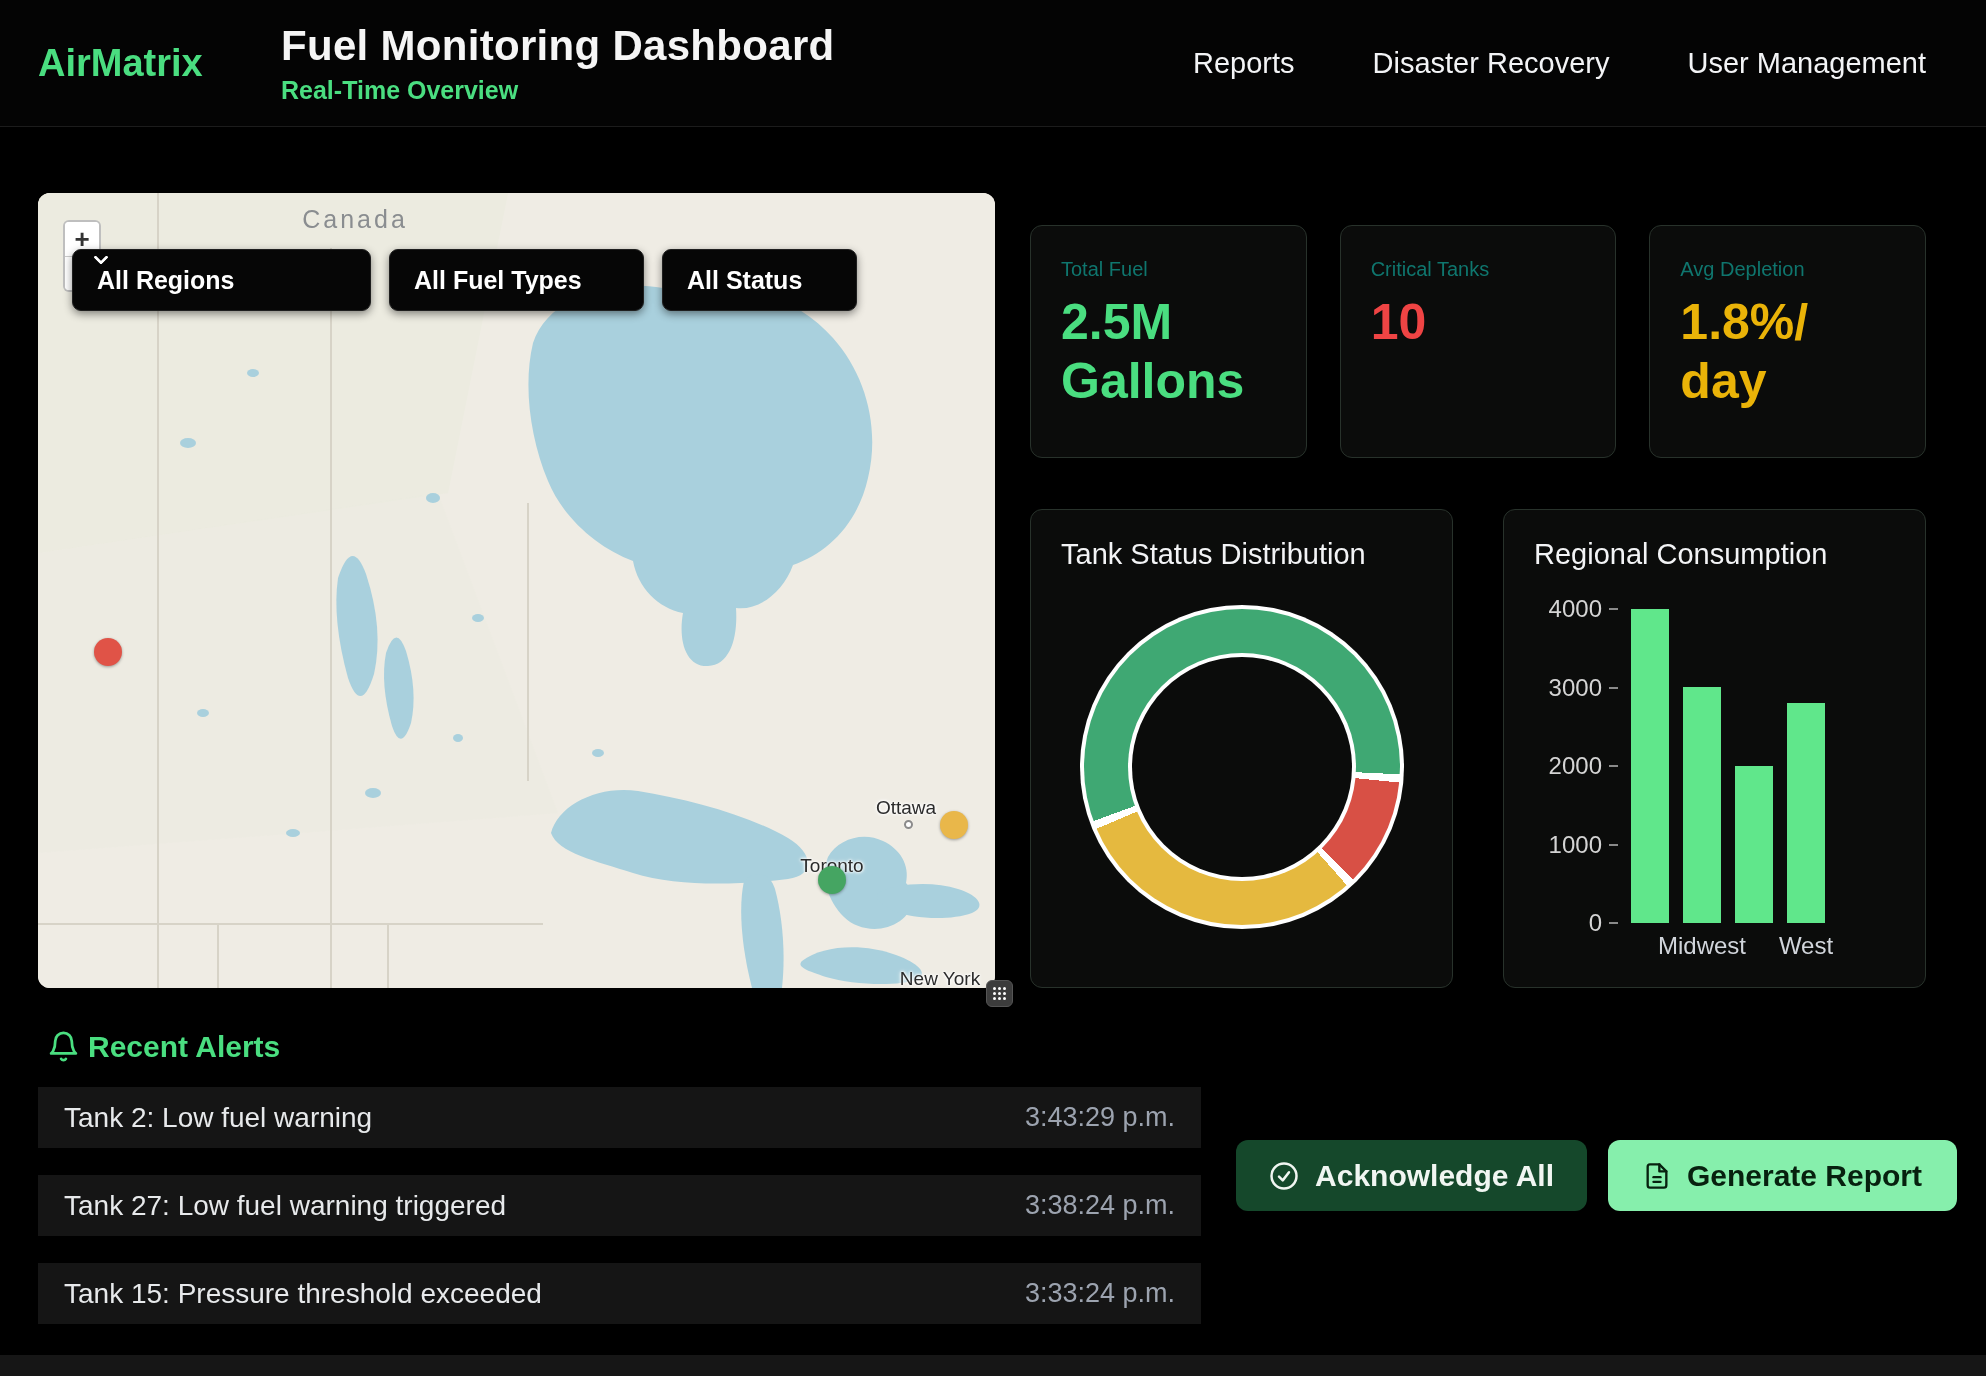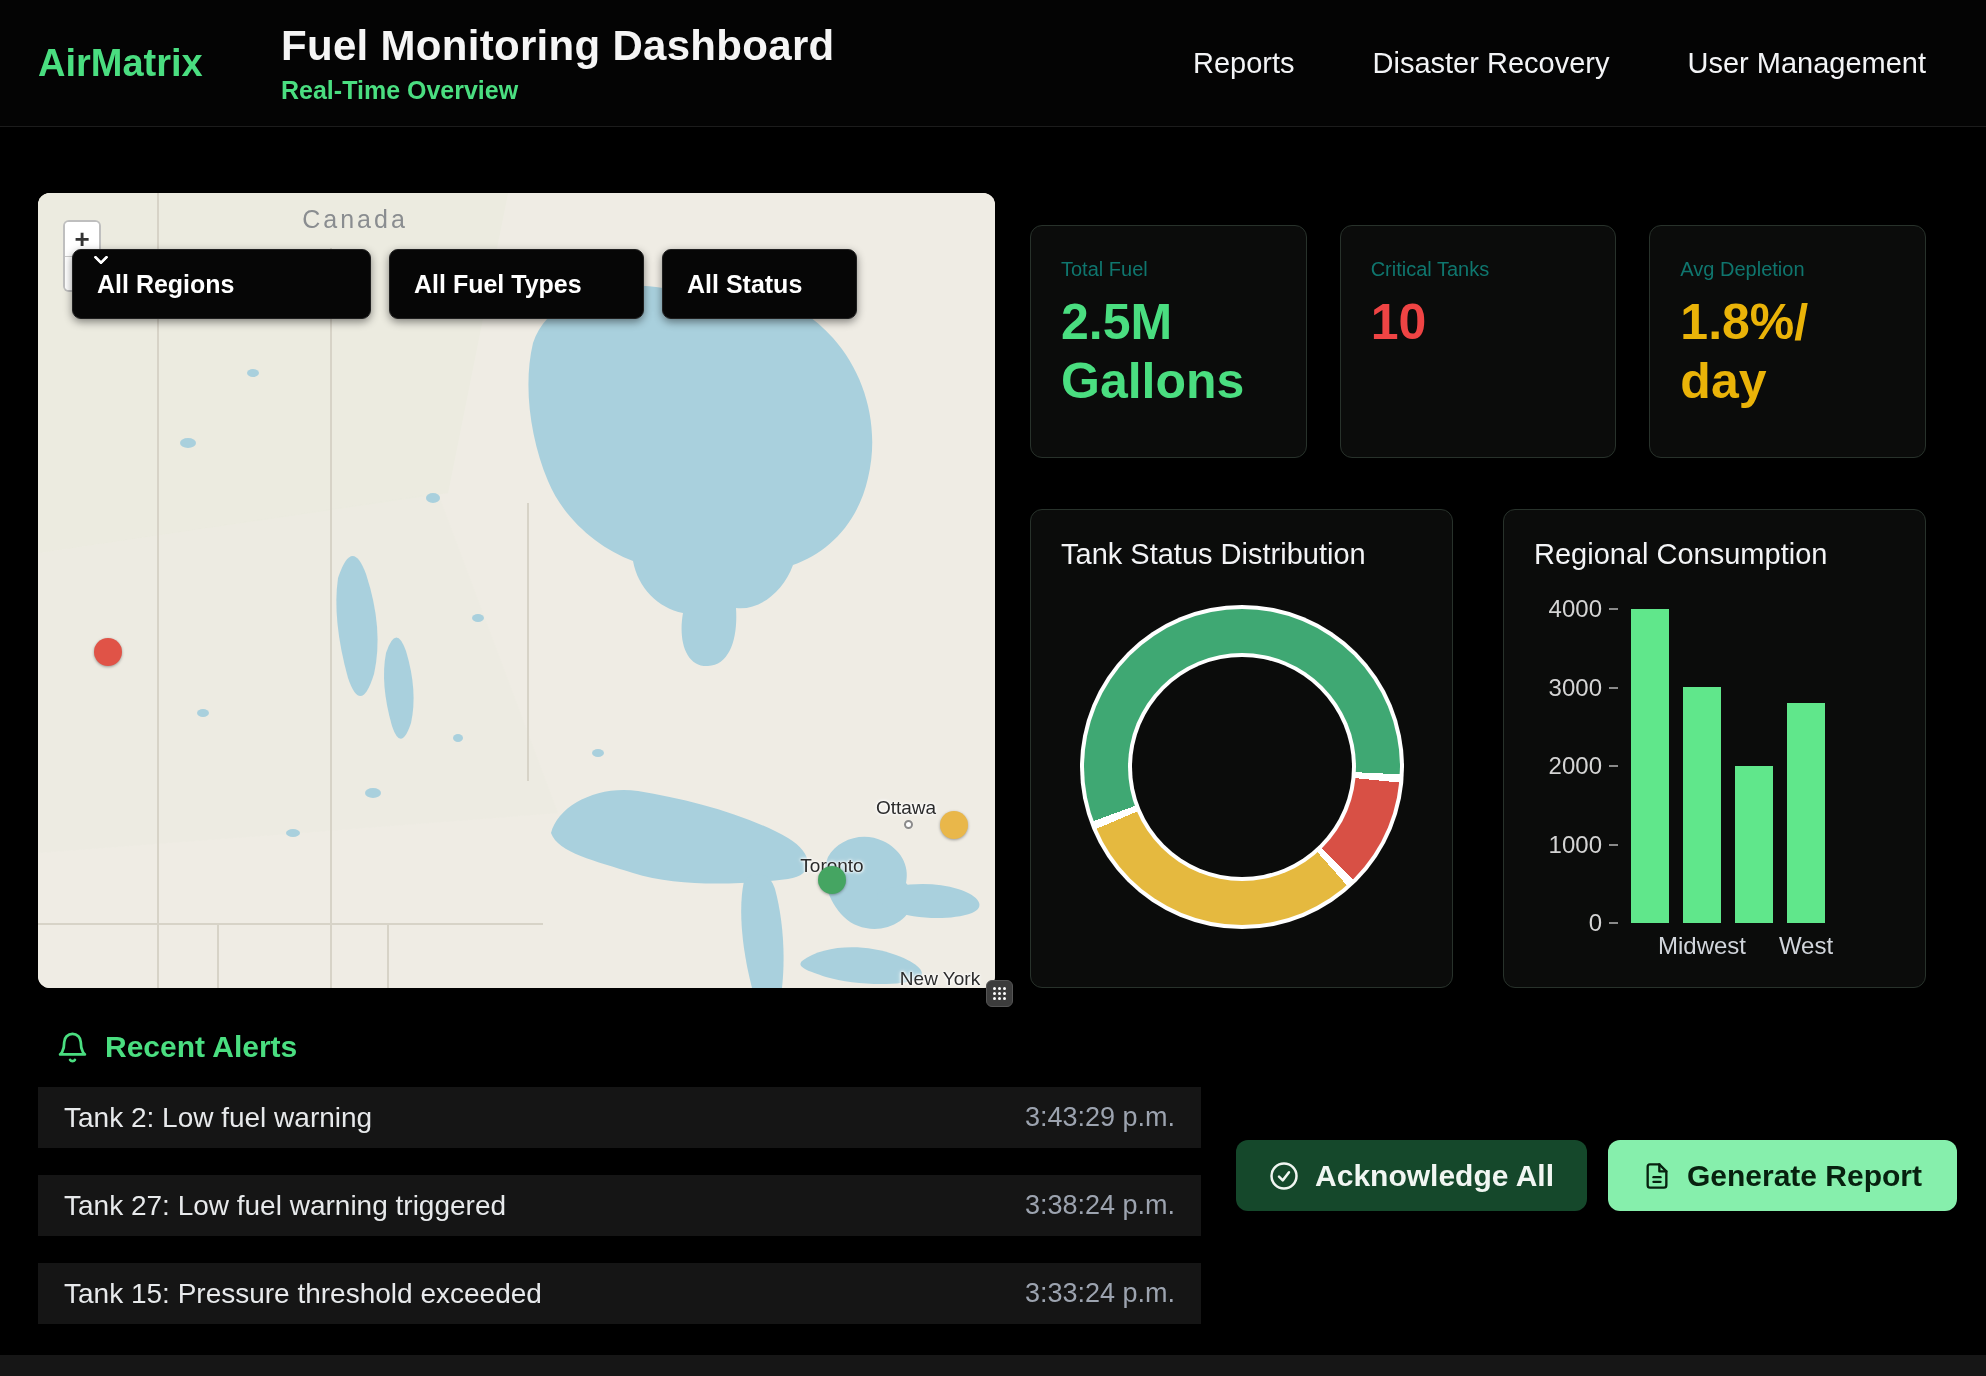--- a/index.html
+++ b/index.html
@@ -42,21 +42,21 @@
     transform:translate(-50%,-50%); z-index:4; box-shadow:0 1px 3px rgba(0,0,0,.35); cursor:pointer; }
   .zoom-ctl {
     position:absolute; left:25px; top:27px; z-index:5; width:38px;
     background:#fff; border:2px solid rgba(0,0,0,.25); border-radius:6px; overflow:hidden;
   }
   .zoom-btn { width:34px; height:34px; display:flex; align-items:center; justify-content:center;
     color:#333; font-size:26px; font-weight:bold; cursor:pointer; background:#fff; }
   .zoom-btn + .zoom-btn { border-top:1px solid #ccc; }
   .filter-row { position:absolute; left:34px; top:56px; z-index:6; display:flex; gap:18px; }
   .dropdown {
-    height:70px; background:#060606; border:1px solid #1f1f1f; border-radius:9px;
+    height:62px; background:#060606; border:1px solid #1f1f1f; border-radius:9px;
     display:inline-flex; align-items:center; justify-content:space-between;
     padding:0 20px 0 24px; color:#fff; font-size:25px; font-weight:bold;
     box-shadow:0 3px 8px rgba(0,0,0,.45); cursor:pointer; white-space:nowrap;
   }
   .dropdown:nth-child(1){ width:299px; }
   .dropdown:nth-child(2){ width:255px; }
   .dropdown:nth-child(3){ width:195px; }
   .chev { margin-left:18px; flex:none; }
   .attr-btn {
     position:absolute; left:986px; top:980px; width:27px; height:27px; z-index:7;
@@ -95,21 +95,21 @@
   .ytick { position:absolute; right:0; transform:translateY(-50%); display:flex; align-items:center; gap:7px;
     color:#d4d4d4; font-size:24px; }
   .ydash { width:9px; height:2px; background:#8a8a8a; display:inline-block; }
   .plot { margin-left:13px; }
   .bars-row { height:314px; display:flex; align-items:flex-end; gap:14px; }
   .bar { width:38px; }
   .cats-row { display:flex; gap:14px; margin-top:9px; }
   .cat { width:38px; display:flex; justify-content:center; color:#d1d5db; font-size:24px; white-space:nowrap; overflow:visible; }
 
   
-  .alerts-header { position:absolute; left:56px; top:1030px; display:flex; align-items:center; gap:16px; }
+  .alerts-header { position:absolute; left:47px; top:1030px; display:flex; align-items:flex-start; gap:8px; }
   .alerts-title { color:#4ade80; font-size:30px; font-weight:bold; }
   .alert-row {
     position:absolute; left:38px; width:1163px; height:61px; background:#151515; border-radius:0;
     display:flex; align-items:center; justify-content:space-between; padding:0 26px; cursor:pointer;
   }
   .alert-msg { color:#e7e9eb; font-size:28px; }
   .alert-time { color:#9ca3af; font-size:27px; }
 
   .btn { position:absolute; top:1140px; height:71px; border-radius:12px; display:flex; align-items:center;
     justify-content:center; gap:16px; font-size:30px; font-weight:bold; cursor:pointer; }

